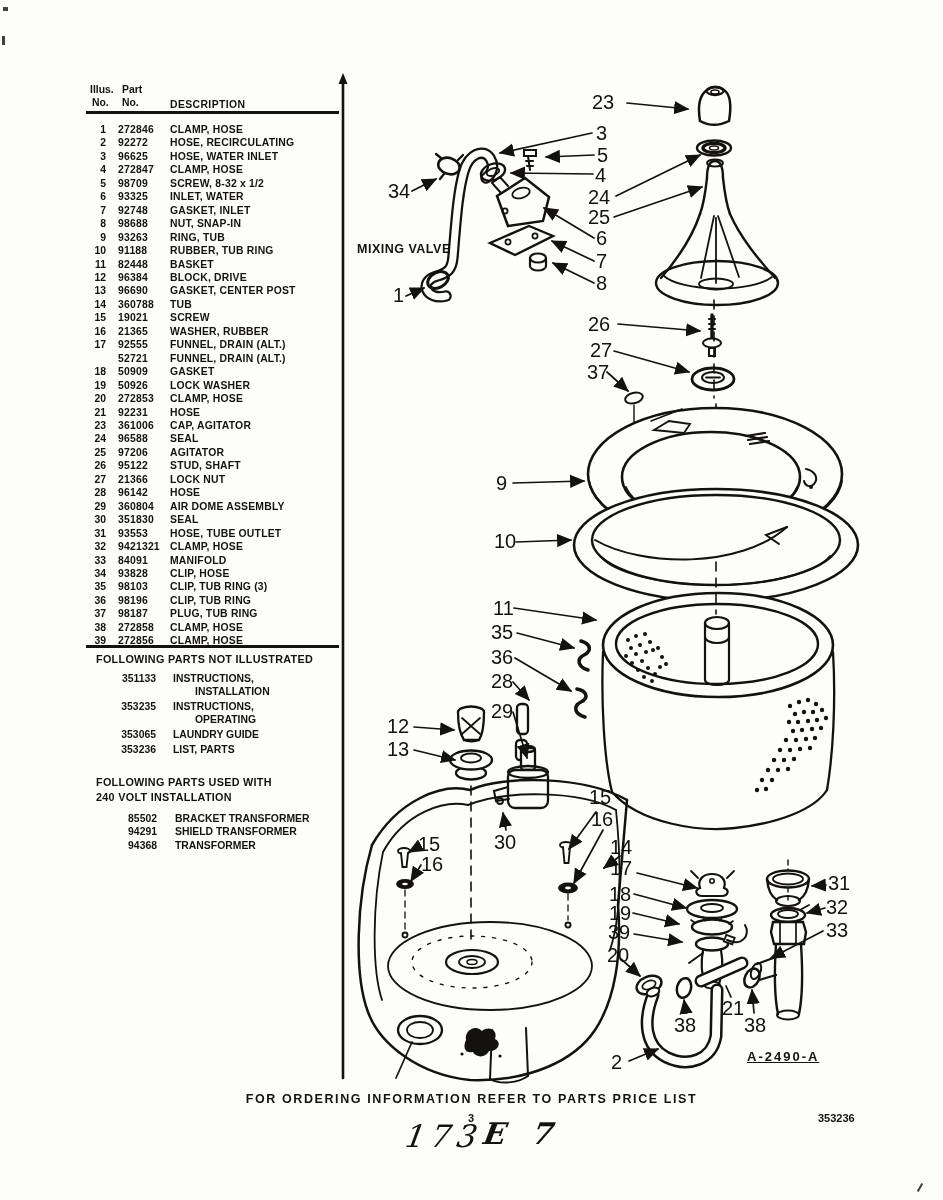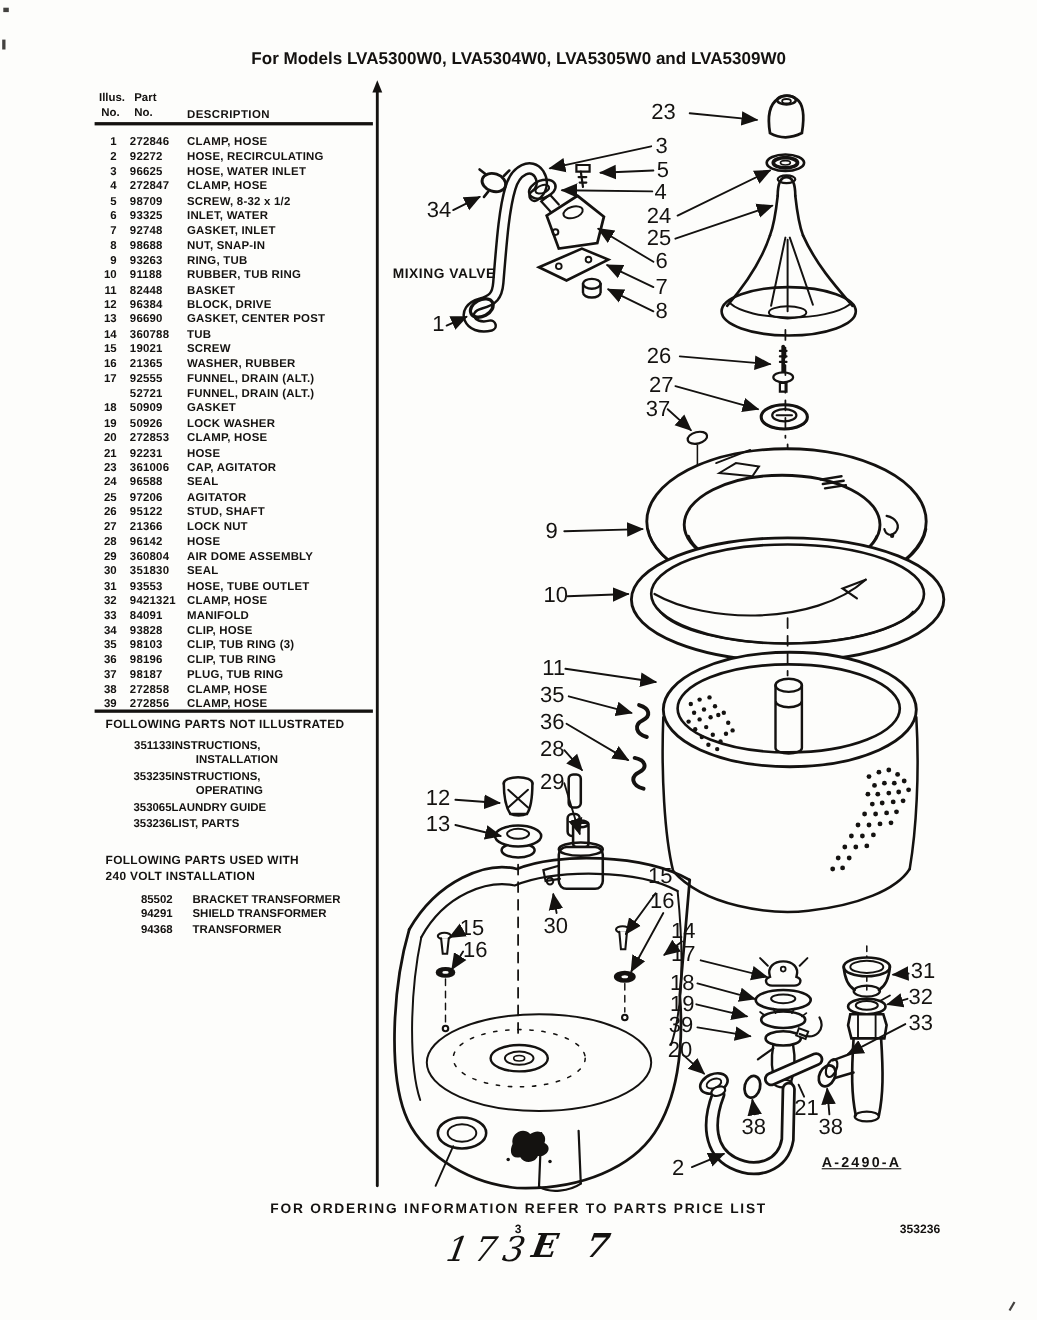--- a/index.html
+++ b/index.html
@@ -20,21 +20,21 @@
   .brule{left:86px;top:645px;width:253px;height:3px;background:#141210;}
   .prows{left:88px;top:123px;width:256px;}
   .prow{display:flex;line-height:13.45px;font-size:10.4px;font-weight:bold;white-space:nowrap;}
   .prow .c1{width:18px;text-align:right;flex:none;}
   .prow .c2{width:46px;margin-left:12px;flex:none;letter-spacing:.2px;}
   .prow .c3{margin-left:6px;letter-spacing:.2px;}
   .secthead{font-size:10.8px;font-weight:bold;letter-spacing:.3px;}
   .nirows{left:88px;top:672px;width:256px;}
   .nirow{display:flex;line-height:13.2px;font-size:10.4px;font-weight:bold;margin-bottom:1.5px;}
   .nirow .p{width:38px;text-align:right;margin-left:30px;flex:none;}
-  .nirow .d{}
+  .nirow .d{margin-left:17px;}
   .nirow .d .l2{display:block;margin-left:22px;}
   .vrows{left:88px;top:812px;width:256px;}
   .vrow{display:flex;line-height:13.4px;font-size:10.4px;font-weight:bold;}
   .vrow .p{width:33px;text-align:right;margin-left:36px;flex:none;}
   .vrow .d{margin-left:18px;}
   
   .co{position:absolute;font-size:20px;font-weight:500;letter-spacing:0;color:#141210;
       font-family:"Liberation Sans",sans-serif;}
   .mv{position:absolute;font-size:12.5px;font-weight:bold;letter-spacing:.5px;}
   .dn{position:absolute;font-size:13px;font-weight:bold;letter-spacing:2px;text-decoration:underline;}
@@ -51,21 +51,20 @@
 </style>
 </head>
 <body>
 
 <div class="page">
 
   <div class="abs speck" style="left:3px;top:7px;width:5px;height:4px;"></div>
   <div class="abs speck" style="left:2px;top:36px;width:3px;height:9px;"></div>
   <div class="abs speck" style="left:919px;top:1183px;width:2px;height:9px;transform:rotate(30deg);"></div>
 
-  <div class="abs subtitle">For Models LVA5300W0, LVA5304W0, LVA5305W0 and LVA5309W0</div>
 
   <div class="abs ptable">
     <div class="phead">
       <span class="h1">Illus.</span>
       <span class="h2">Part</span>
       <span class="h3">No.</span>
       <span class="h4">No.</span>
       <span class="h5">DESCRIPTION</span>
     </div>
   </div>

